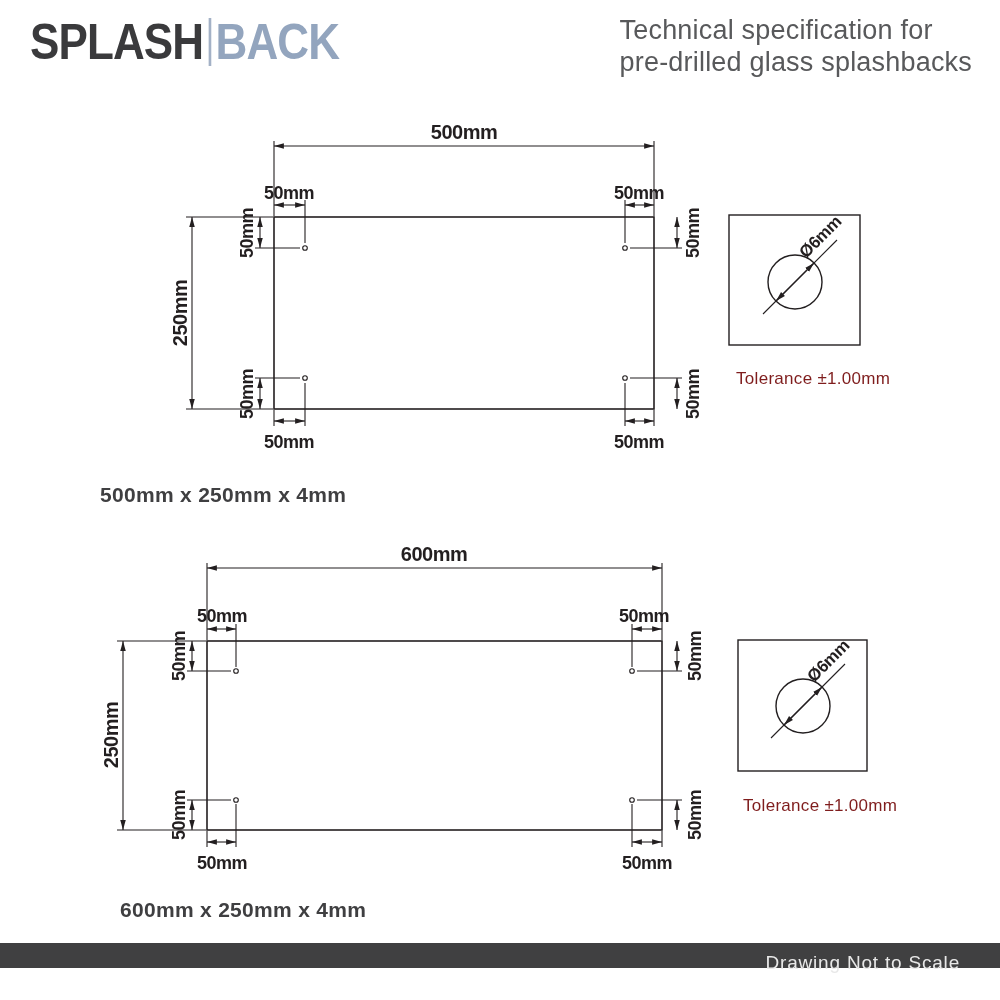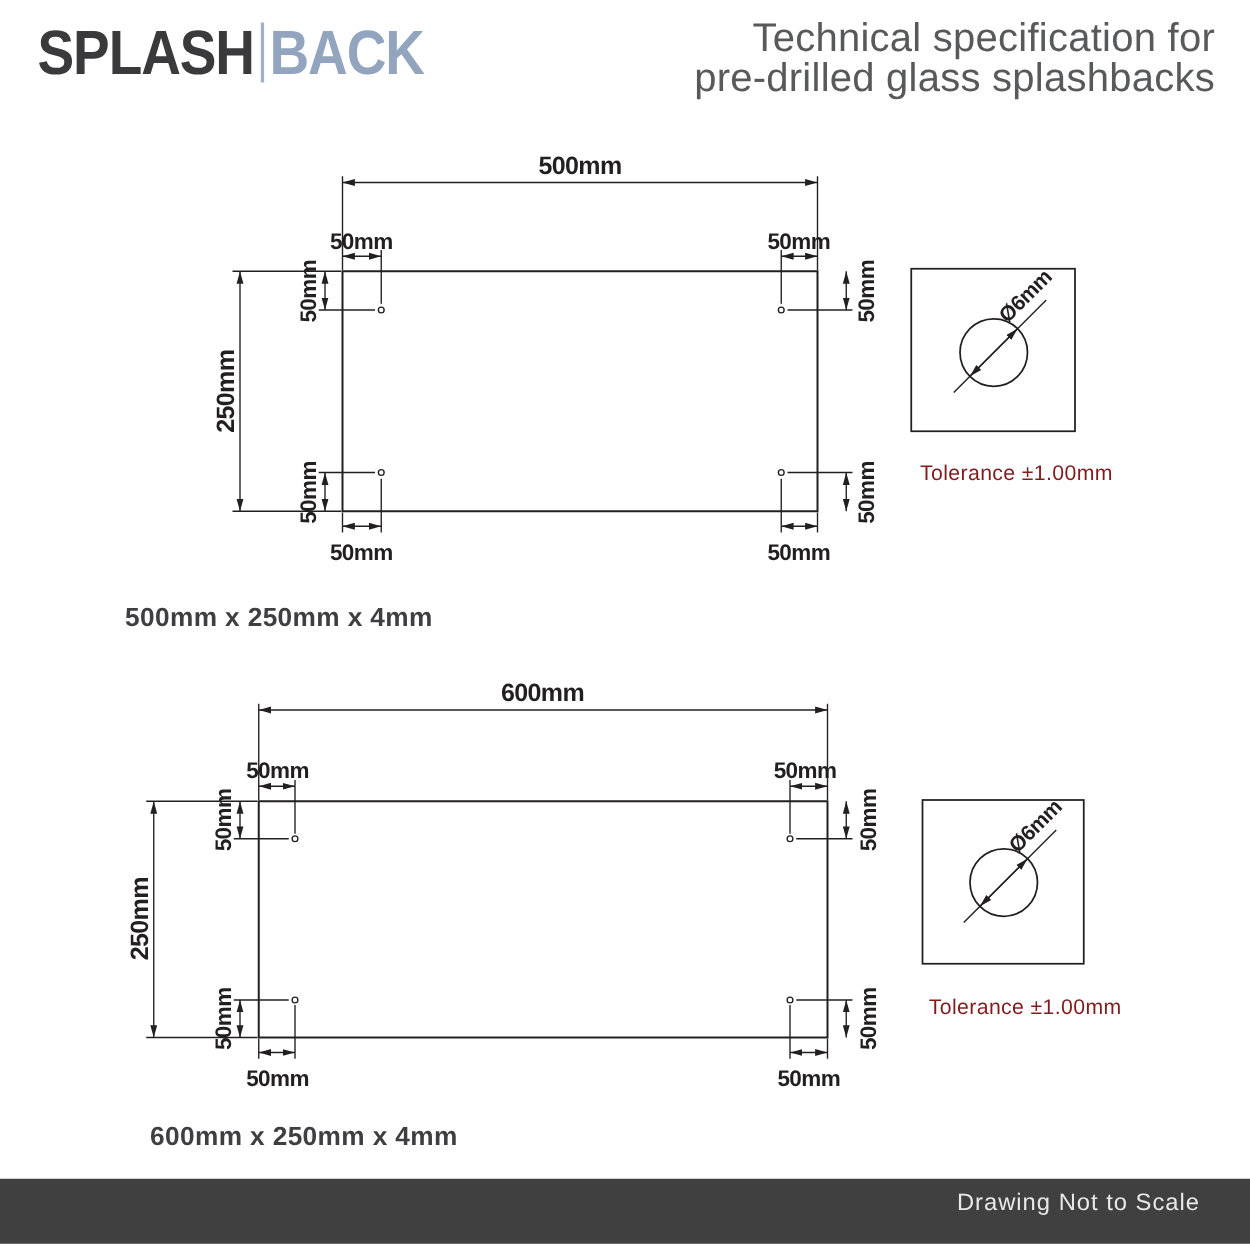--- a/index.html
+++ b/index.html
@@ -4,33 +4,33 @@
 <style>
   html,body{margin:0;padding:0;background:#fff;}
   .page{position:relative;width:1000px;height:1000px;background:#fff;overflow:hidden;
         font-family:"Liberation Sans",sans-serif;}
   
   .logo{position:absolute;left:30px;top:16px;white-space:nowrap;
         transform:scaleX(0.88);transform-origin:left top;}
   .logo-dark{font-size:50px;font-weight:700;letter-spacing:-1px;color:#3a3a3c;vertical-align:top;line-height:52px;}
   .logo-divider{display:inline-block;width:3px;height:48px;background:#a3b1c6;margin:2px 5px 0 6px;vertical-align:top;}
   .logo-light{font-size:50px;font-weight:700;letter-spacing:-1px;color:#93a5be;vertical-align:top;line-height:52px;}
-  .doc-title{position:absolute;right:28px;top:14px;text-align:right;color:#58595b;
-             font-size:32px;font-weight:400;line-height:32px;letter-spacing:0.2px;}
+  .doc-title{position:absolute;right:28px;top:14px;color:#58595b;
+             font-size:27px;font-weight:400;line-height:32px;letter-spacing:0.2px;}
   
   .draw-layer{position:absolute;left:0;top:0;}
   
   .caption{position:absolute;font-size:21px;font-weight:700;color:#3f3f41;letter-spacing:0.3px;}
   .cap1{left:100px;top:483px;}
   .cap2{left:100px;top:898px;margin-left:20px;}
   .tolerance{position:absolute;font-size:17px;color:#7f1d1d;letter-spacing:0.3px;}
   .tol1{left:736px;top:369px;}
   .tol2{left:743px;top:796px;}
   
-  .footer{position:absolute;left:0;top:943px;width:1000px;height:52px;background:#404041;text-align:right;}
+  .footer{position:absolute;left:0;top:943px;width:1000px;height:25px;background:#404041;text-align:right;}
   .footer-note{position:absolute;right:40px;top:0;line-height:40px;color:#e8e8e8;
                font-size:19px;letter-spacing:0.8px;font-weight:400;}
   svg text{font-family:"Liberation Sans",sans-serif;fill:#231f20;}
   .dim-big{font-size:20px;font-weight:700;letter-spacing:-0.5px;}
   .dim-sm{font-size:18px;font-weight:700;letter-spacing:-0.5px;}
   .dia-label{font-size:17px;font-weight:700;letter-spacing:-0.3px;}
 </style>
 </head>
 <body>
 

